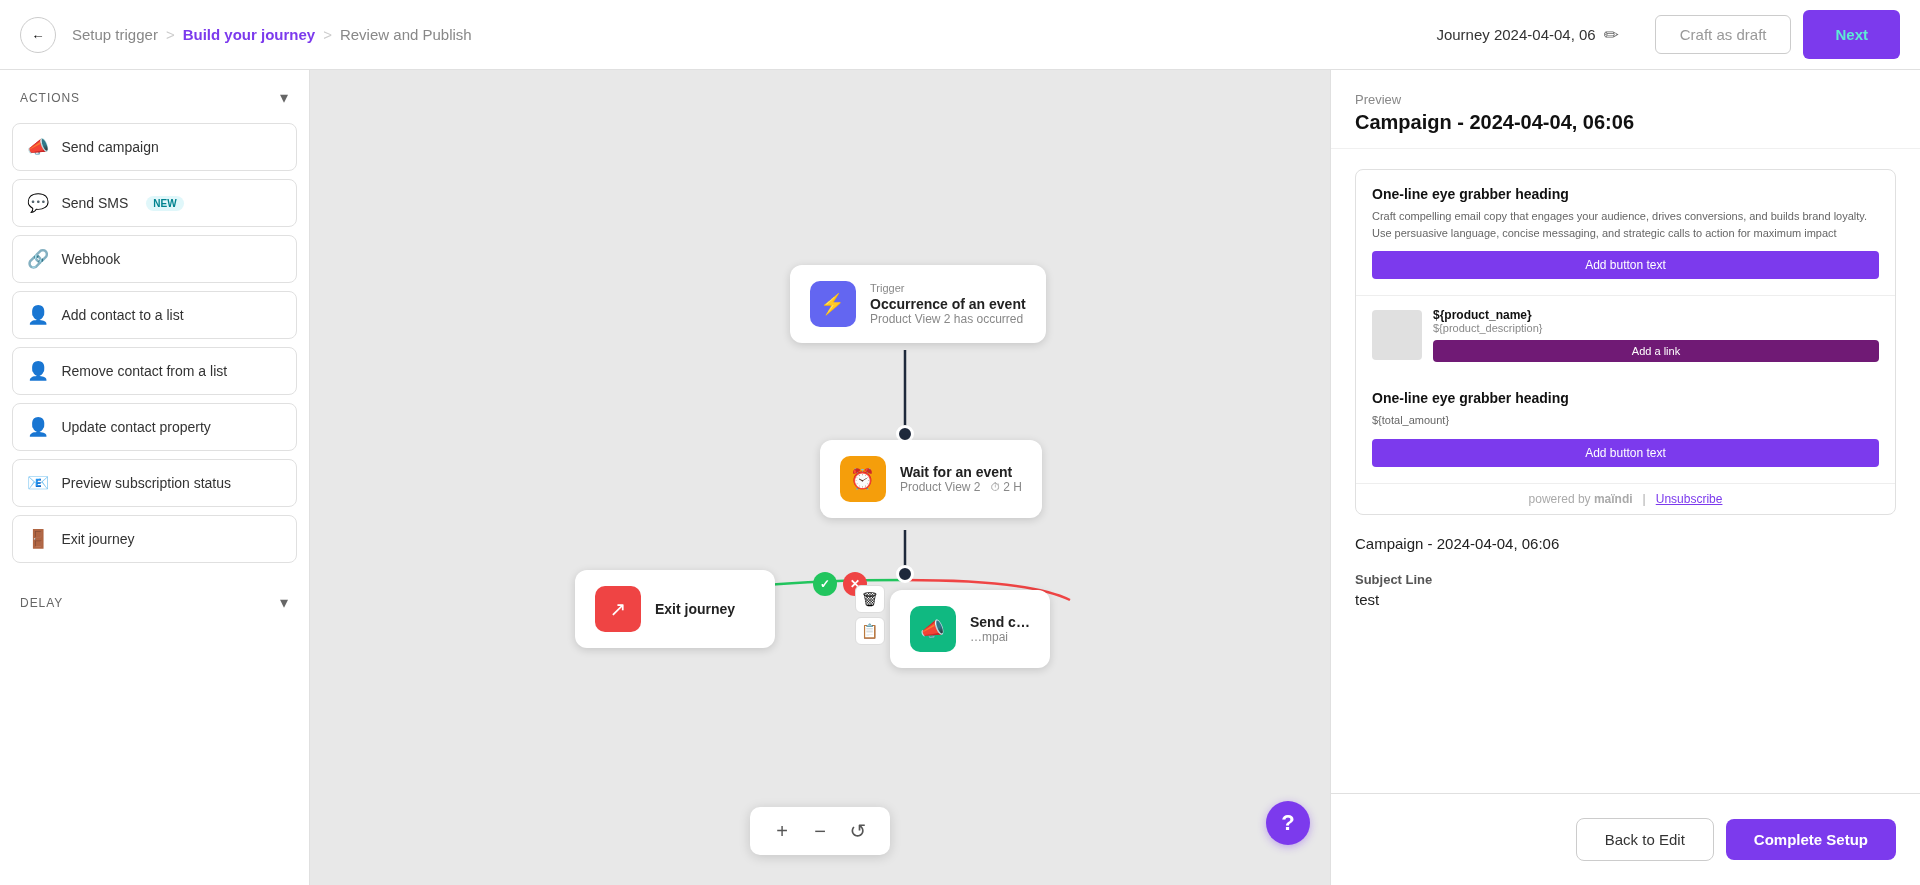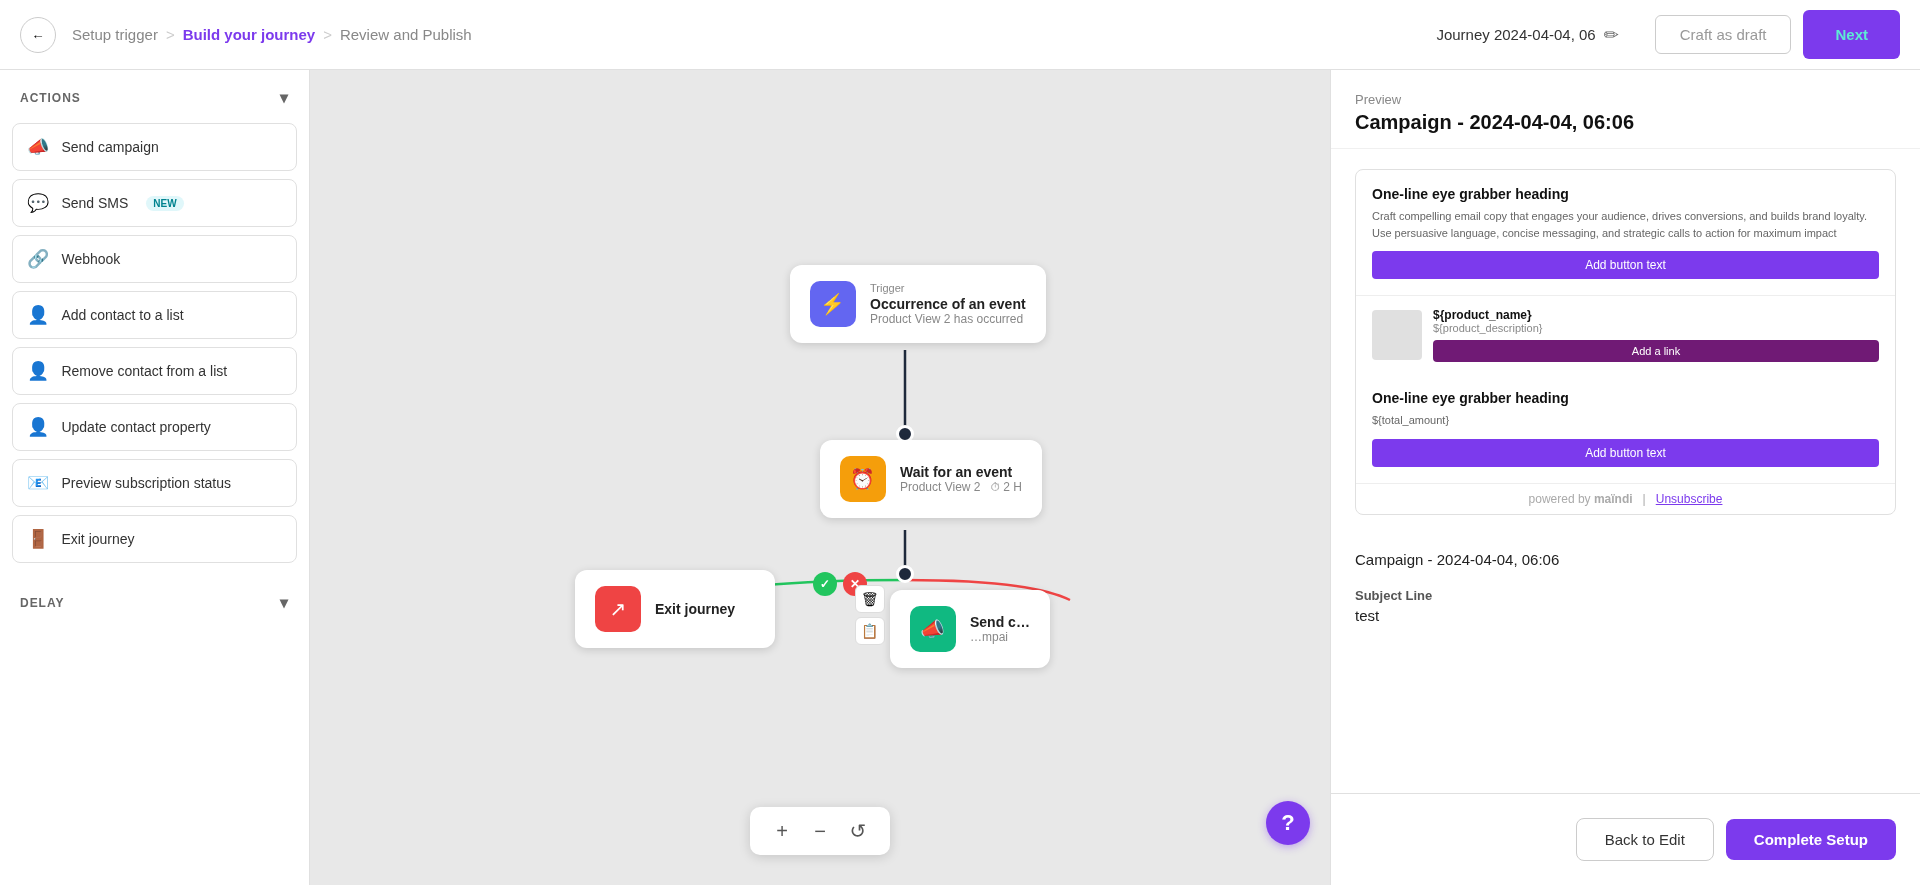--- a/index.html
+++ b/index.html
@@ -37,21 +37,21 @@
     
     .main-body { display: flex; flex: 1; overflow: hidden; }
 
     
     .sidebar {
       width: 310px; background: #fff; border-right: 1px solid #e0e0e0;
       display: flex; flex-direction: column; overflow-y: auto; flex-shrink: 0;
     }
     .sidebar-section-header {
       display: flex; align-items: center; justify-content: space-between;
-      padding: 18px 20px 12px; font-size: 12px; font-weight: 700;
+      padding: 18px 20px 12px; font-size: 12px; font-weight: 400;
       color: #666; letter-spacing: 0.08em; text-transform: uppercase;
     }
     .chevron { font-size: 16px; color: #666; cursor: pointer; }
     .action-item {
       display: flex; align-items: center; gap: 12px;
       margin: 4px 12px; padding: 12px 14px;
       border: 1px solid #e0e0e0; border-radius: 8px;
       cursor: pointer; background: #fff;
       font-size: 14px; color: #333;
     }
@@ -179,21 +179,21 @@
       border-bottom: 1px solid #f0f0f0;
     }
     .preview-label { font-size: 13px; color: #888; margin-bottom: 4px; }
     .preview-title { font-size: 20px; font-weight: 700; color: #111; }
 
     .preview-body { flex: 1; overflow-y: auto; padding: 20px 24px; }
 
     
     .email-card {
       border: 1px solid #e0e0e0; border-radius: 8px; overflow: hidden;
-      margin-bottom: 36px;
+      margin-bottom: 20px;
     }
     .email-section { padding: 16px; border-bottom: 1px solid #eee; }
     .email-section:last-child { border-bottom: none; }
     .email-heading { font-size: 14px; font-weight: 700; color: #111; margin-bottom: 6px; }
     .email-body-text { font-size: 11px; color: #666; line-height: 1.5; }
     .email-btn {
       background: #7c3aed; color: #fff; text-align: center;
       padding: 7px 14px; border-radius: 4px; font-size: 12px; margin-top: 10px;
     }
     .email-product-row {

